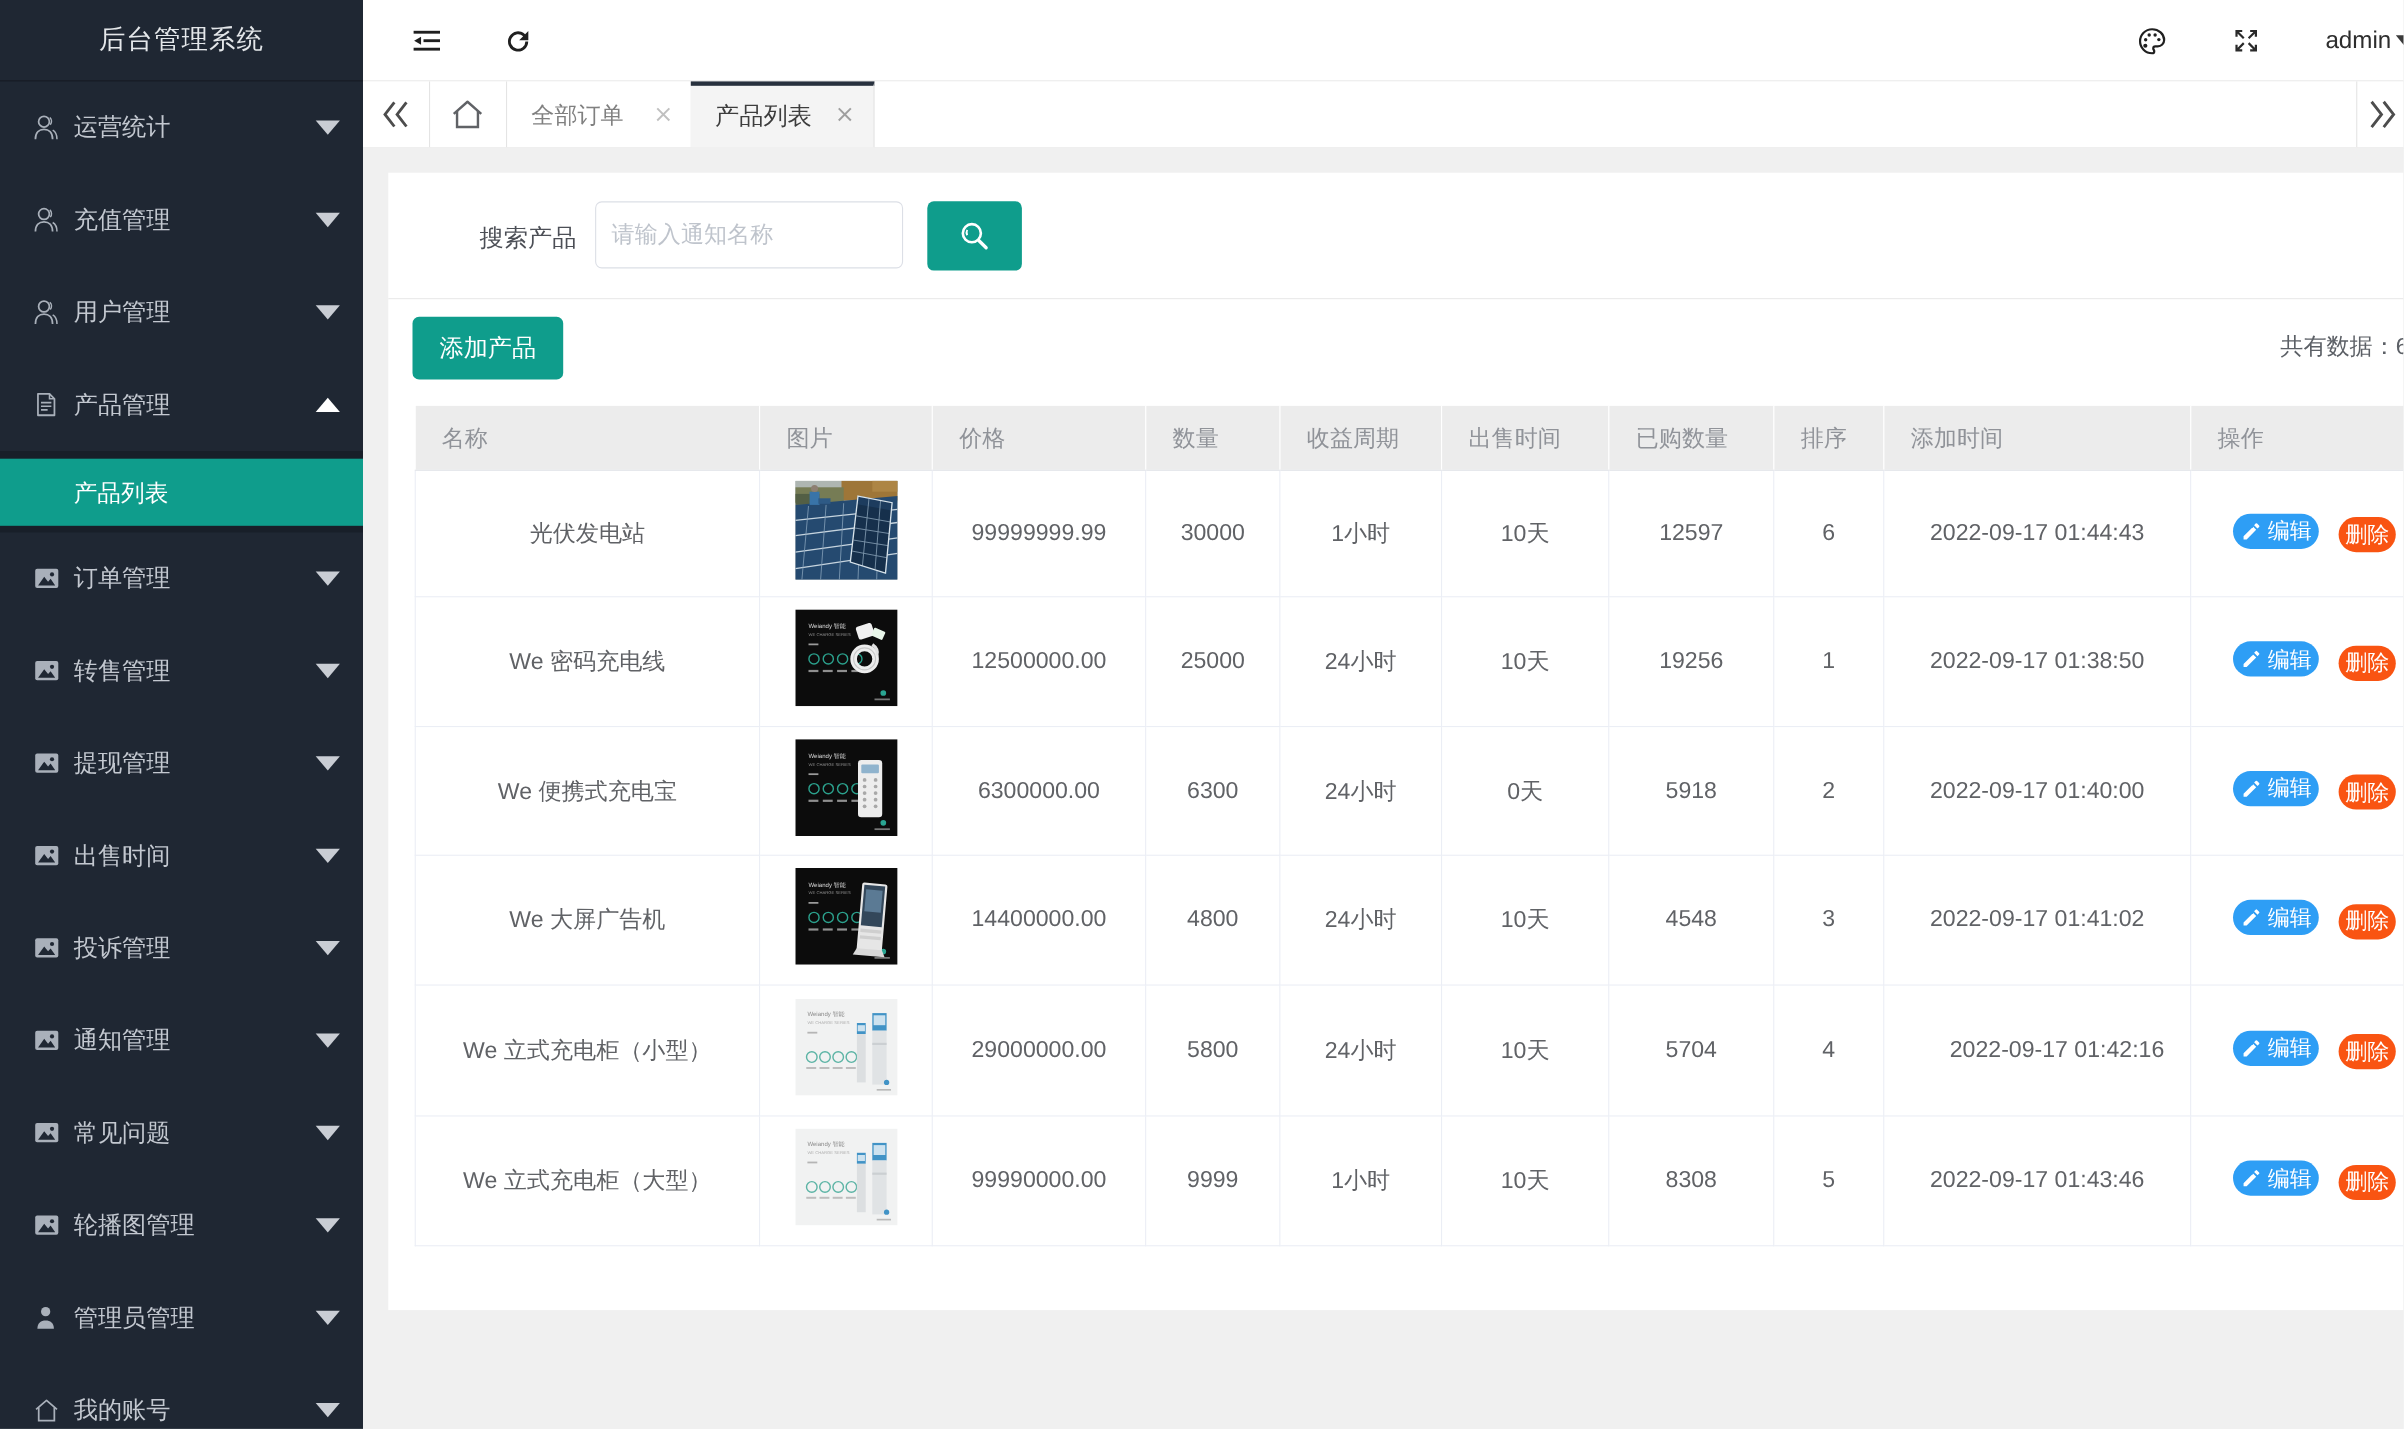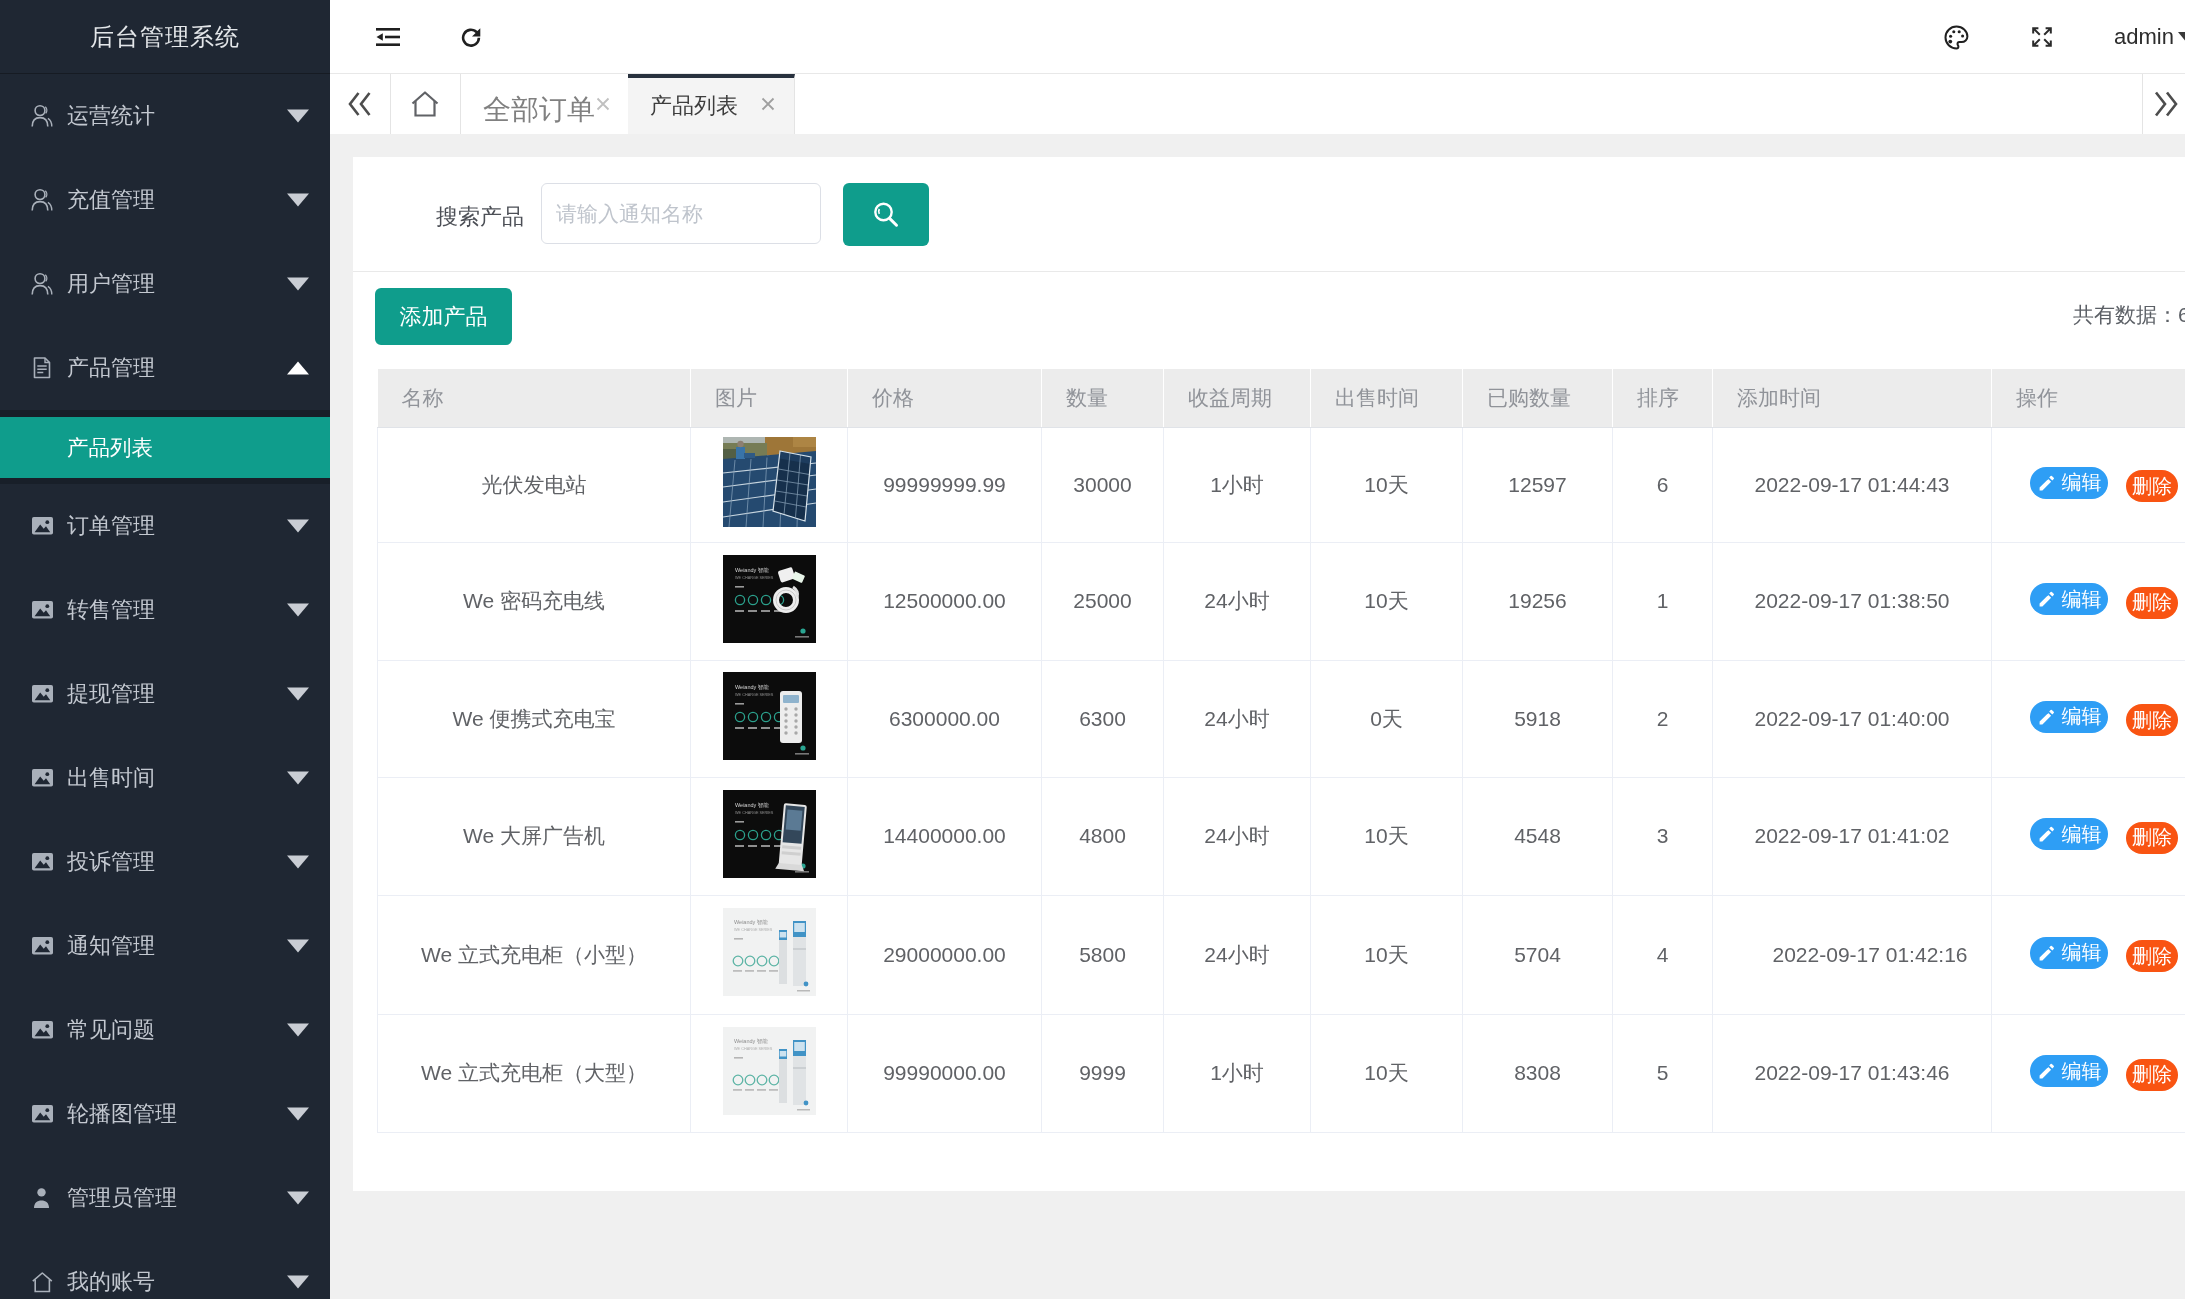--- a/index.html
+++ b/index.html
@@ -248,21 +248,21 @@
 </g>
 </svg>
       </div>
 <div style="position:absolute;left:60px;top:0;width:70px;height:60px;border-right:1px solid #e4e4e4;display:flex;align-items:center;justify-content:center;">
         <svg width="32" height="30" viewBox="0 0 32 30" style="">
 <path d="M3.5 14.5 L16 3.5 L28.5 14.5" fill="none" stroke="#606266" stroke-width="2.2" stroke-linejoin="round"></path>
 <path d="M6.5 12 V26.5 H25.5 V12" fill="none" stroke="#606266" stroke-width="2.2"></path>
 </svg>
       </div>
 <div style="position:absolute;left:130px;top:0;width:168px;height:60px;border-right:1px solid #e4e4e4;">
-  <span style="position:absolute;left:23px;top:17px;font-size:28px;color:#808080;">全部订单</span>
+  <span style="position:absolute;left:23px;top:17px;font-size:21px;color:#808080;">全部订单</span>
   <span style="position:absolute;left:134px;top:21px;display:flex;">
           <svg width="18" height="18" viewBox="0 0 18 18" style="">
 <path d="M3.5 3.5 L14.5 14.5 M14.5 3.5 L3.5 14.5" stroke="#c0c0c0" stroke-width="1.8"></path>
 </svg>
         </span>
 </div>
 <div style="position:absolute;left:298px;top:0;width:167px;height:60px;border-right:1px solid #e4e4e4;background:#f4f4f4;border-top:4px solid #28313e;box-sizing:border-box;">
   <span style="position:absolute;left:22px;top:13px;font-size:22px;color:#3d3d3d;">产品列表</span>
   <span style="position:absolute;left:131px;top:17px;display:flex;">
           <svg width="18" height="18" viewBox="0 0 18 18" style="">

